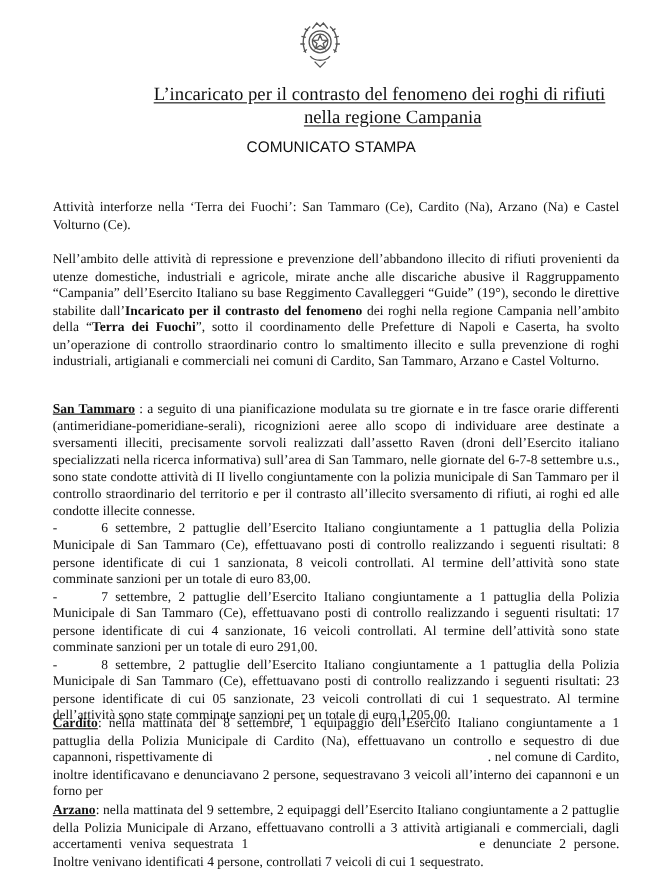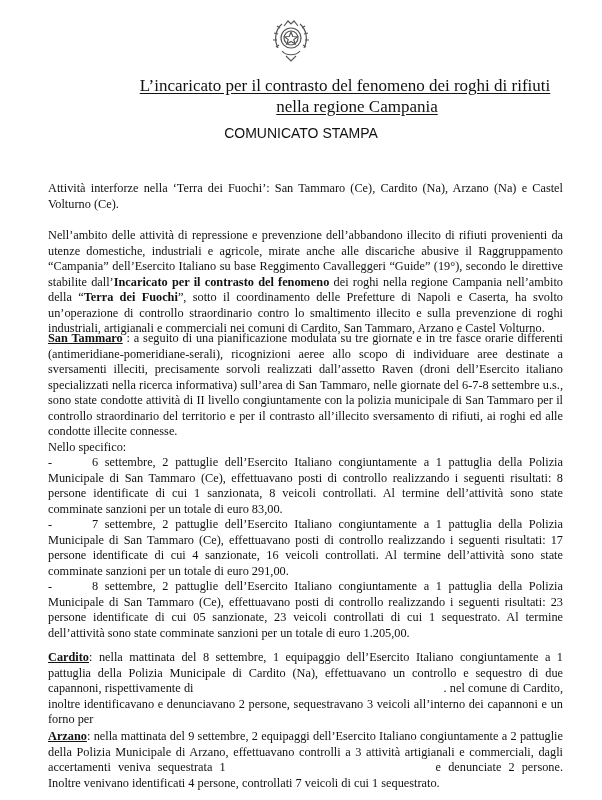--- a/index.html
+++ b/index.html
@@ -44,23 +44,22 @@
 <div class="comunicato"><span>COMUNICATO STAMPA</span></div>
 
 <div class="body" style="top:158px;">
   <p class="p">Attività interforze nella ‘Terra dei Fuochi’: San Tammaro (Ce), Cardito (Na), Arzano (Na)  e Castel Volturno (Ce).</p>
 </div>
 
 <div class="body" style="top:205px;">
   <p class="p"><span>Nell’ambito delle attività di repressione e prevenzione dell’abbandono illecito di rifiuti provenienti da utenze domestiche, industriali e agricole, mirate anche alle discariche abusive il Raggruppamento “Campania” dell’Esercito Italiano su base Reggimento Cavalleggeri “Guide” (19°), secondo le direttive  stabilite dall’</span><span class="b">Incaricato per il contrasto del fenomeno</span><span> dei roghi nella regione Campania nell’ambito della “</span><span class="b">Terra dei Fuochi</span><span>”,  sotto il coordinamento delle Prefetture di Napoli e Caserta, ha svolto un’operazione di controllo straordinario contro lo smaltimento illecito e sulla prevenzione di roghi industriali, artigianali e commerciali nei comuni di Cardito, San Tammaro, Arzano e Castel Volturno.</span></p>
 </div>
 
-<div class="body" style="top:308px;">
+<div class="body" style="top:341px;">
   <p class="p"><span class="u">San Tammaro</span><span> :  a seguito di una pianificazione modulata su tre giornate e in tre fasce orarie differenti (antimeridiane-pomeridiane-serali), ricognizioni aeree allo scopo di individuare aree destinate a sversamenti illeciti,  precisamente sorvoli realizzati dall’assetto Raven (droni dell’Esercito italiano specializzati nella ricerca informativa) sull’area di San Tammaro, nelle giornate del 6-7-8 settembre u.s., sono state condotte attività di II livello congiuntamente con la polizia municipale di San Tammaro per il controllo straordinario del territorio e per il contrasto all’illecito sversamento di rifiuti, ai roghi ed alle condotte illecite connesse.</span></p>
-  <p class="p">Nello specifico:</p>
   <p class="p"><span class="dash">-</span><span>6 settembre, 2 pattuglie dell’Esercito Italiano congiuntamente a 1 pattuglia della Polizia Municipale di San Tammaro (Ce), effettuavano posti di controllo realizzando i seguenti risultati: 8 persone identificate di cui 1 sanzionata, 8 veicoli controllati. Al termine dell’attività sono state comminate sanzioni per un totale di euro 83,00.</span></p>
   <p class="p"><span class="dash">-</span><span>7 settembre,  2 pattuglie dell’Esercito Italiano congiuntamente a 1 pattuglia della Polizia Municipale di San Tammaro (Ce), effettuavano posti di controllo realizzando i seguenti risultati: 17 persone identificate di cui 4 sanzionate, 16 veicoli controllati. Al termine dell’attività sono state comminate sanzioni per un totale di euro 291,00.</span></p>
   <p class="p"><span class="dash">-</span><span>8 settembre,  2 pattuglie dell’Esercito Italiano congiuntamente a 1 pattuglia della Polizia Municipale di San Tammaro (Ce), effettuavano posti di controllo realizzando i seguenti risultati: 23 persone identificate di cui 05 sanzionate, 23 veicoli controllati di cui 1 sequestrato. Al termine dell’attività sono state comminate sanzioni per un totale di euro 1.205,00.</span></p>
 </div>
 
 <div class="body" style="top:627px;">
   <p class="p"><span class="u">Cardito</span><span>:  nella mattinata del  8 settembre,  1 equipaggio dell’Esercito Italiano congiuntamente a 1 pattuglia della Polizia Municipale di Cardito  (Na), effettuavano un controllo e sequestro di due capannoni, rispettivamente di</span><span class="gap" style="width:250px;"></span><span>. nel comune di Cardito, inoltre identificavano e denunciavano 2 persone, sequestravano 3 veicoli all’interno dei capannoni e un forno per</span></p>
 </div>
 
 <div class="body" style="top:706px;">

